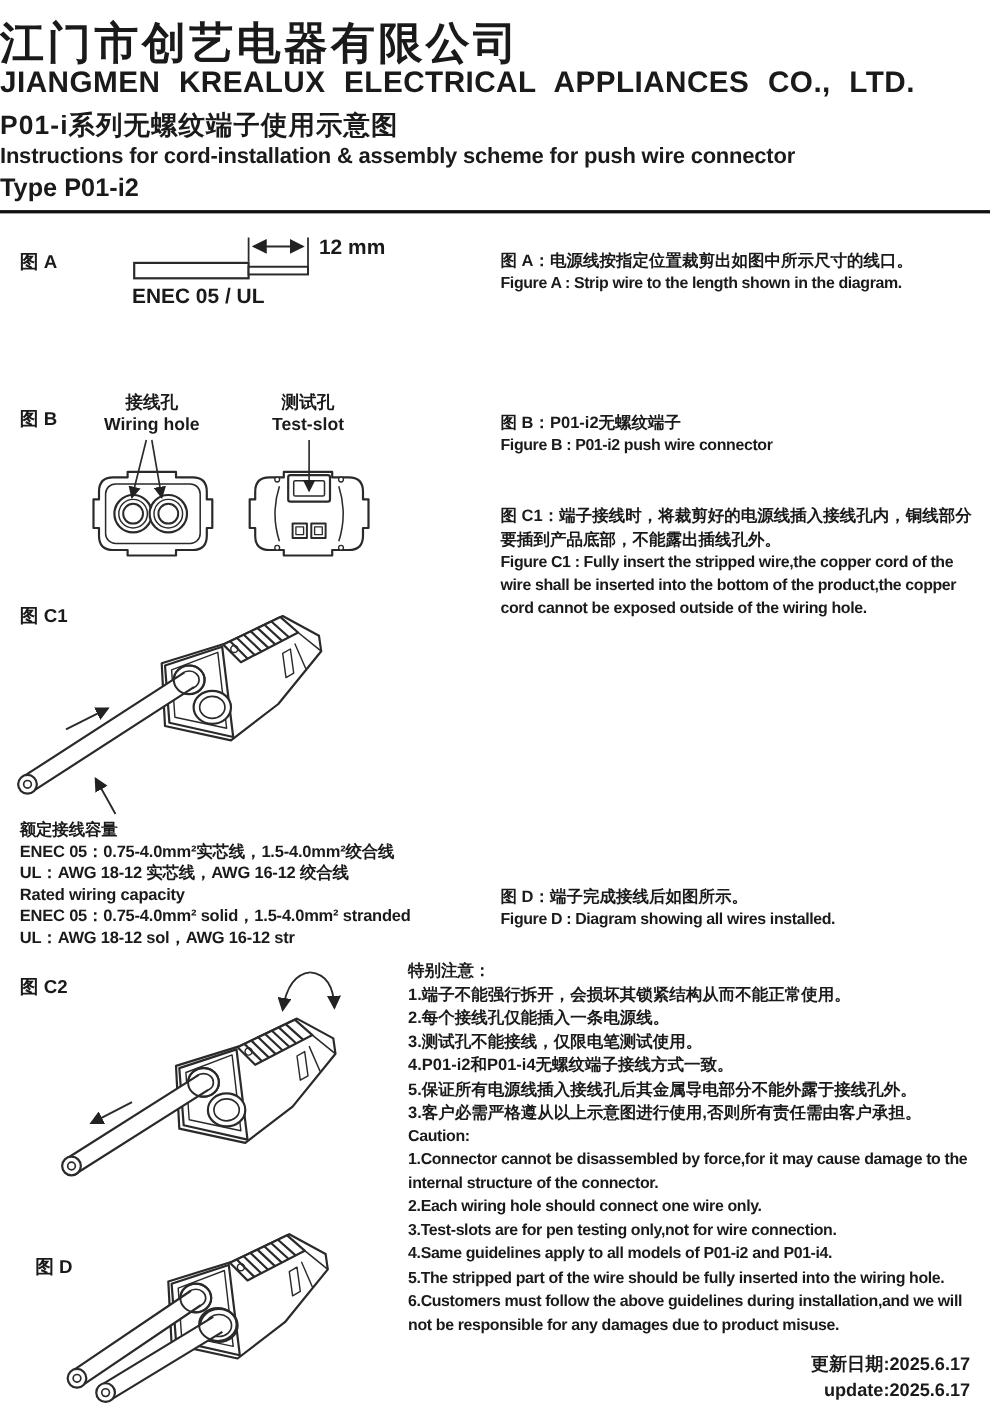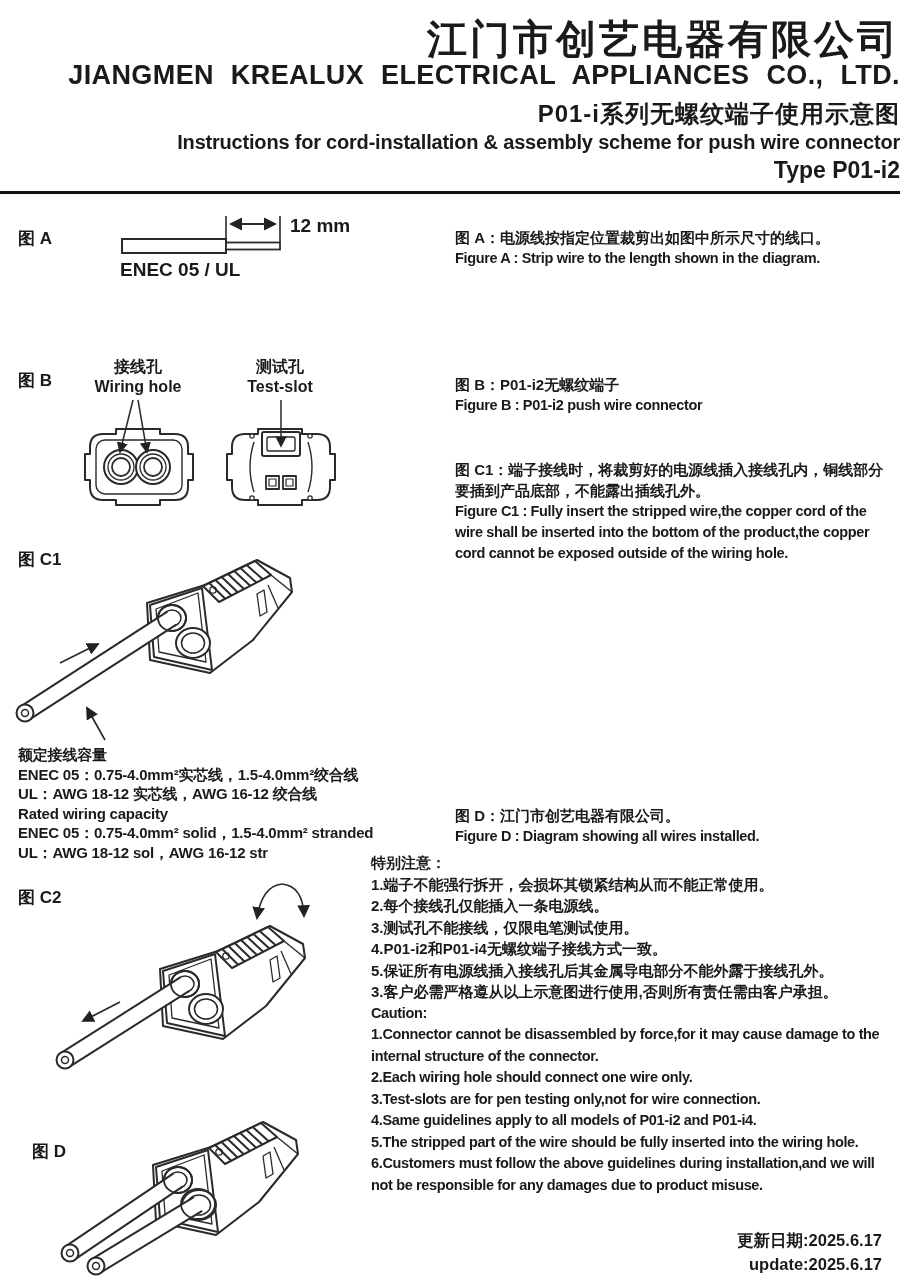--- a/index.html
+++ b/index.html
@@ -1,21 +1,21 @@
 <!DOCTYPE html>
 <html><head>
 <meta charset="utf-8">
 <style>
   html,body{margin:0;padding:0;background:#fff;}
   .page{
     position:relative;width:900px;height:1280px;background:#ffffff;color:#1a1a1a;
     font-family:"Liberation Sans","DejaVu Sans",sans-serif;font-weight:bold;overflow:hidden;
   }
   .abs{position:absolute;}
-  .center{text-align:right;left:0;right:0;}
+  .center{text-align:left;left:0;right:0;}
   .t-cn{top:12px;font-size:40px;letter-spacing:3px;}
   .t-en{top:60px;font-size:27px;word-spacing:9px;letter-spacing:.4px;}
   .t-cn2{top:98px;font-size:24px;letter-spacing:1px;}
   .t-en2{top:131px;font-size:20px;letter-spacing:-.2px;}
   .t-type{top:157px;font-size:23px;}
   .divider{top:191px;left:0;right:0;height:3px;background:#111;}
   .fig-label{font-size:17px;}
   .cn{font-size:15px;line-height:21px;}
   .en{font-size:14.5px;line-height:21px;letter-spacing:-.35px;}
   .desc{width:442px;}
@@ -163,21 +163,21 @@
   <div class="abs rated" style="left:18px;top:745px">
     <div>额定接线容量</div>
     <div>ENEC 05：0.75-4.0mm²实芯线，1.5-4.0mm²绞合线</div>
     <div>UL：AWG 18-12 实芯线，AWG 16-12 绞合线</div>
     <div>Rated wiring capacity</div>
     <div>ENEC 05：0.75-4.0mm² solid，1.5-4.0mm² stranded</div>
     <div>UL：AWG 18-12 sol，AWG 16-12 str</div>
   </div>
 
   <div class="abs desc" style="left:455px;top:805px">
-    <div class="cn">图 D：江门市创艺电器有限公司。</div>
+    <div class="cn">图 D：端子完成接线后如图所示。</div>
     <div class="en">Figure D : Diagram showing all wires installed.</div>
   </div>
 
   <div class="abs fig-label" style="left:18px;top:886px">图 C2</div>
 
   <svg style="left:10px;top:878px" width="360" height="237" viewBox="0 0 360 237">
     <use href="#connector-iso" x="143" y="38"></use>
     <g>
       <path d="M59.3,188.8 L179.3,112.8 L170.7,99.2 L50.7,175.2 Z" fill="#fff" stroke="none"></path>
       <path d="M59.3,188.8 L179.3,112.8 M50.7,175.2 L170.7,99.2" stroke="#2a2a2a" stroke-width="2" fill="none"></path>
@@ -185,21 +185,21 @@
       <circle cx="55" cy="182" r="8.5" fill="#fff" stroke="#2a2a2a" stroke-width="2"></circle>
       <circle cx="55" cy="182" r="3.5" fill="#fff" stroke="#2a2a2a" stroke-width="1.5"></circle>
     </g>
     <path d="M110,124 L73,143" stroke="#2a2a2a" stroke-width="1.7" fill="none" marker-end="url(#ah)"></path>
     <g>
       <path d="M272,6 Q252,8 247,40" stroke="#2a2a2a" stroke-width="1.7" fill="none" marker-end="url(#ah)"></path>
       <path d="M272,6 Q293,8 294,38" stroke="#2a2a2a" stroke-width="1.7" fill="none" marker-end="url(#ah)"></path>
     </g>
   </svg>
 
-  <div class="abs notes" style="left:371px;top:852px">
+  <div class="abs notes" style="left:371px;top:872px">
     <div class="cn">特别注意：</div>
     <div class="cn">1.端子不能强行拆开，会损坏其锁紧结构从而不能正常使用。</div>
     <div class="cn">2.每个接线孔仅能插入一条电源线。</div>
     <div class="cn">3.测试孔不能接线，仅限电笔测试使用。</div>
     <div class="cn">4.P01-i2和P01-i4无螺纹端子接线方式一致。</div>
     <div class="cn">5.保证所有电源线插入接线孔后其金属导电部分不能外露于接线孔外。</div>
     <div class="cn">3.客户必需严格遵从以上示意图进行使用,否则所有责任需由客户承担。</div>
     <div class="en">Caution:</div>
     <div class="en">1.Connector cannot be disassembled by force,for it may cause damage to the internal structure of the connector.</div>
     <div class="en">2.Each wiring hole should connect one wire only.</div>

